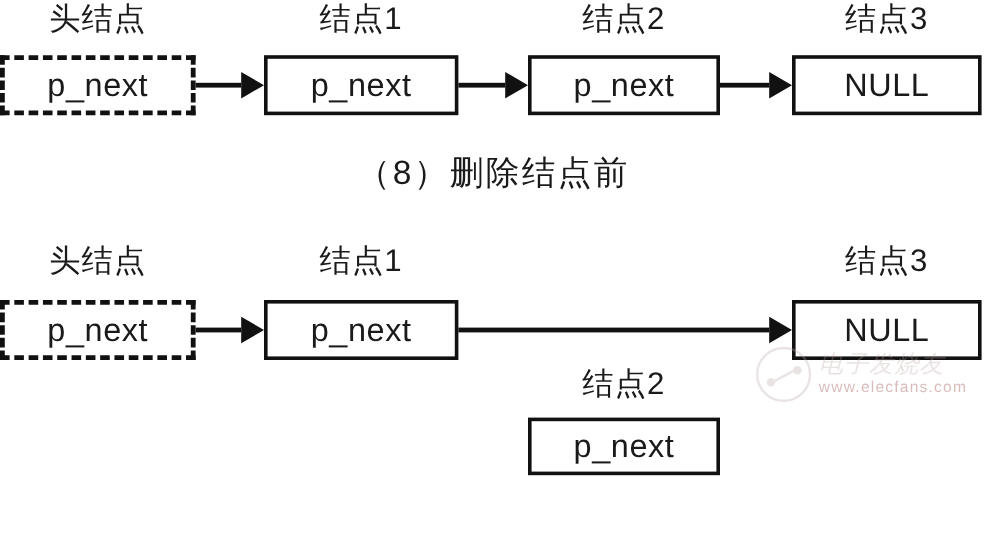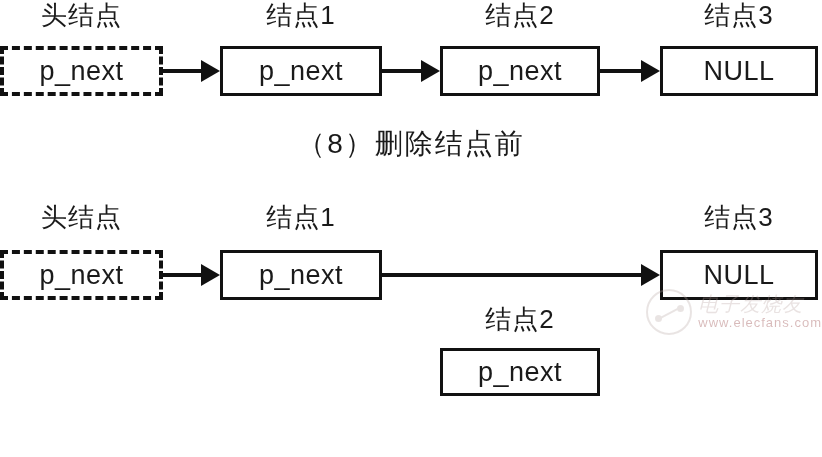--- a/index.html
+++ b/index.html
@@ -83,21 +83,21 @@
     left: 0;
     text-align: center;
     font-size: 28px;
     letter-spacing: 2px;
     color: #1a1a1a;
     line-height: 1;
   }
   
   .watermark {
     position: absolute;
-    right: 0;
+    right: 16px;
     bottom: 6px;
     display: flex;
     align-items: center;
     gap: 6px;
     opacity: 0.30;
     pointer-events: none;
   }
   .watermark-mark {
     width: 42px;
     height: 42px;

